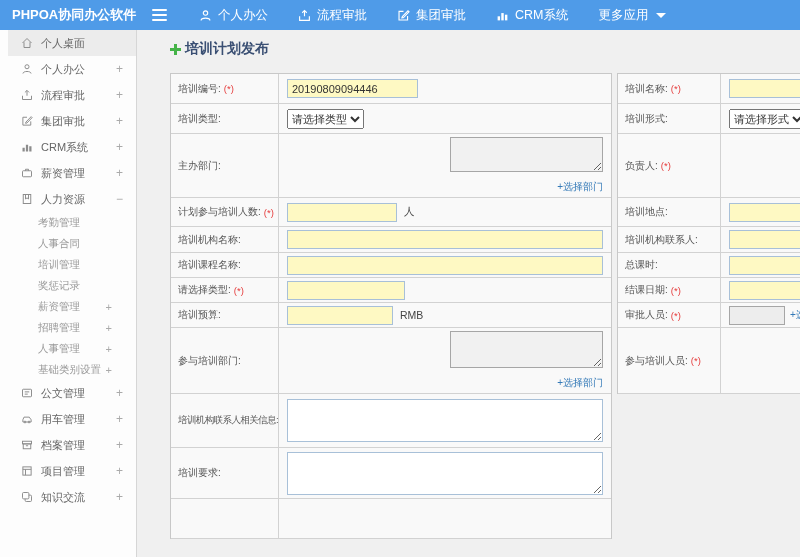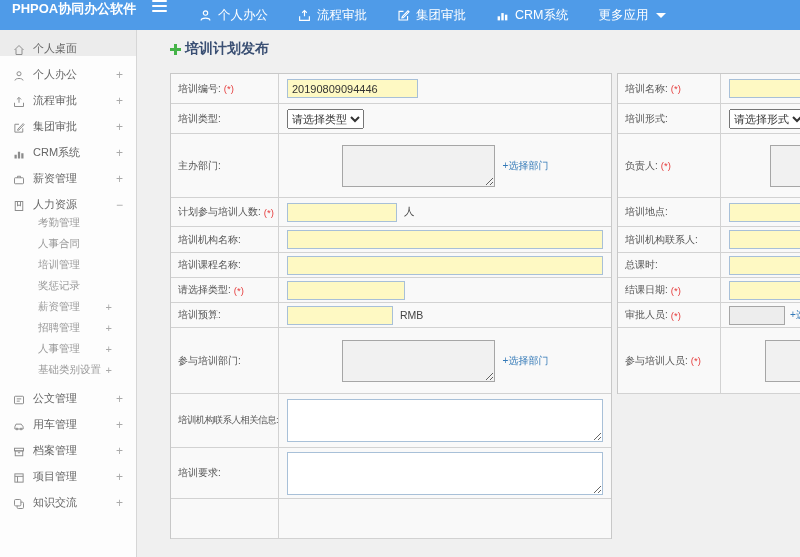--- a/index.html
+++ b/index.html
@@ -1,32 +1,32 @@
 <!DOCTYPE html>
 <html><head>
 <meta charset="utf-8">
 <style>
   * { margin:0; padding:0; box-sizing:border-box; }
   html,body { width:800px; height:557px; overflow:hidden; }
   body { font-family:"Liberation Sans","DejaVu Sans",sans-serif; background:#f0f0f0; position:relative; }
 
   
-  .hdr { position:absolute; top:0; left:0; width:800px; height:30px; background:#4f9be8; display:flex; color:#fff; z-index:5; }
+  .hdr { position:absolute; top:0; left:0; width:800px; height:30px; background:#4f9be8; display:flex; align-items:center; color:#fff; z-index:5; }
   .brand { width:137px; padding-left:12px; font-size:13px; font-weight:bold; letter-spacing:0; white-space:nowrap; }
   .menu-btn { width:44px; display:flex; flex-direction:column; gap:3px; align-items:center; cursor:pointer; }
   .menu-btn i { display:block; width:15px; height:2px; background:#fff; border-radius:1px; }
   .topnav { display:flex; align-items:center; gap:30px; margin-left:18px; font-size:12.5px; }
   .topnav .tn { display:flex; align-items:center; gap:6px; cursor:pointer; white-space:nowrap; }
   .icn { display:inline-flex; align-items:center; justify-content:center; }
   .icn svg { display:block; }
   .caret { width:0; height:0; border-left:5px solid transparent; border-right:5px solid transparent; border-top:5px solid #fff; margin-left:2px; }
 
   
   .side { position:absolute; top:30px; left:0; width:137px; bottom:0; background:#fdfdfd; border-right:1px solid #d6d6d6; overflow:hidden; }
-  .s-item { position:relative; height:26px; display:flex; align-items:flex-end; padding-left:13px; color:#666; font-size:11px; cursor:pointer; }
+  .s-item { position:relative; height:26px; display:flex; align-items:center; padding-left:13px; color:#666; font-size:11px; cursor:pointer;margin-left:8px; }
   .s-item .icn { color:#8c8c8c; margin-right:8px; }
   .s-item.active { background:#ececec; }
   .s-item .exp { position:absolute; right:13px; color:#aaa; font-size:12px; }
   .s-sub { position:relative; height:21px; display:flex; align-items:center; padding-left:38px; color:#999; font-size:10.5px; cursor:pointer; }
   .s-sub .exp { position:absolute; right:24px; color:#aaa; font-size:11px; }
 
   
   .main { position:absolute; top:30px; left:138px; right:0; bottom:0; overflow:hidden; padding:9px 0 0 32px; background:#f0f0f0; }
   .page-title { display:flex; align-items:center; gap:4px; height:20px; margin-bottom:14px; }
   .plus { position:relative; width:11px; height:11px; display:inline-block; }
@@ -38,21 +38,21 @@
   .tbl { background:#f9f9f9; border:1px solid #c8c8c8; border-bottom:none; }
   .tbl.left { width:442px; }
   .tbl.right { width:420px; }
   .row { display:flex; border-bottom:1px solid #d2d2d2; }
   .cl { width:108px; min-width:108px; border-right:1px solid #d2d2d2; padding-left:7px; padding-right:2px; display:flex; align-items:center; overflow:hidden; }
   .tbl.right .cl { width:103px; min-width:103px; }
   .lab { font-size:10px; color:#555; white-space:nowrap; }
   .lab.tight { letter-spacing:-0.6px; font-size:9.5px; }
   .req { color:#e53b3b; font-size:9.5px; margin-left:3px; white-space:nowrap; }
   .cf { flex:1; display:flex; align-items:center; padding:3px 8px; overflow:hidden; }
-  .cf.col { flex-direction:row; align-items:center; justify-content:center; gap:8px; }
+  .cf.col { flex-direction:column; align-items:flex-end; justify-content:center; gap:8px; }
   .suffix { font-size:10.5px; color:#444; margin-left:7px; }
 
   .h30{height:30px} .h29{height:29px} .h26{height:26px} .h25{height:25px}
   .h64{height:64px} .h66{height:66px} .h53{height:53px} .h54{height:54px} .h51{height:51px} .h40{height:40px}
 
   .inp { height:19px; border:1px solid #a8c0d8; background:#fef9c3; font-size:11px; color:#333; padding:0 4px; font-family:inherit; }
   .w130{width:131px} .w110{width:110px} .w318{width:318px} .w118{width:118px} .w105{width:106px} .w300{width:300px}
   select { font-size:11px; color:#333; font-family:inherit; height:20px; }
   textarea { font-family:inherit; resize:both; }
   .ta-gray { width:153px; height:42px; background:#f1f1f1; border:1px solid #a6a6a6; }

